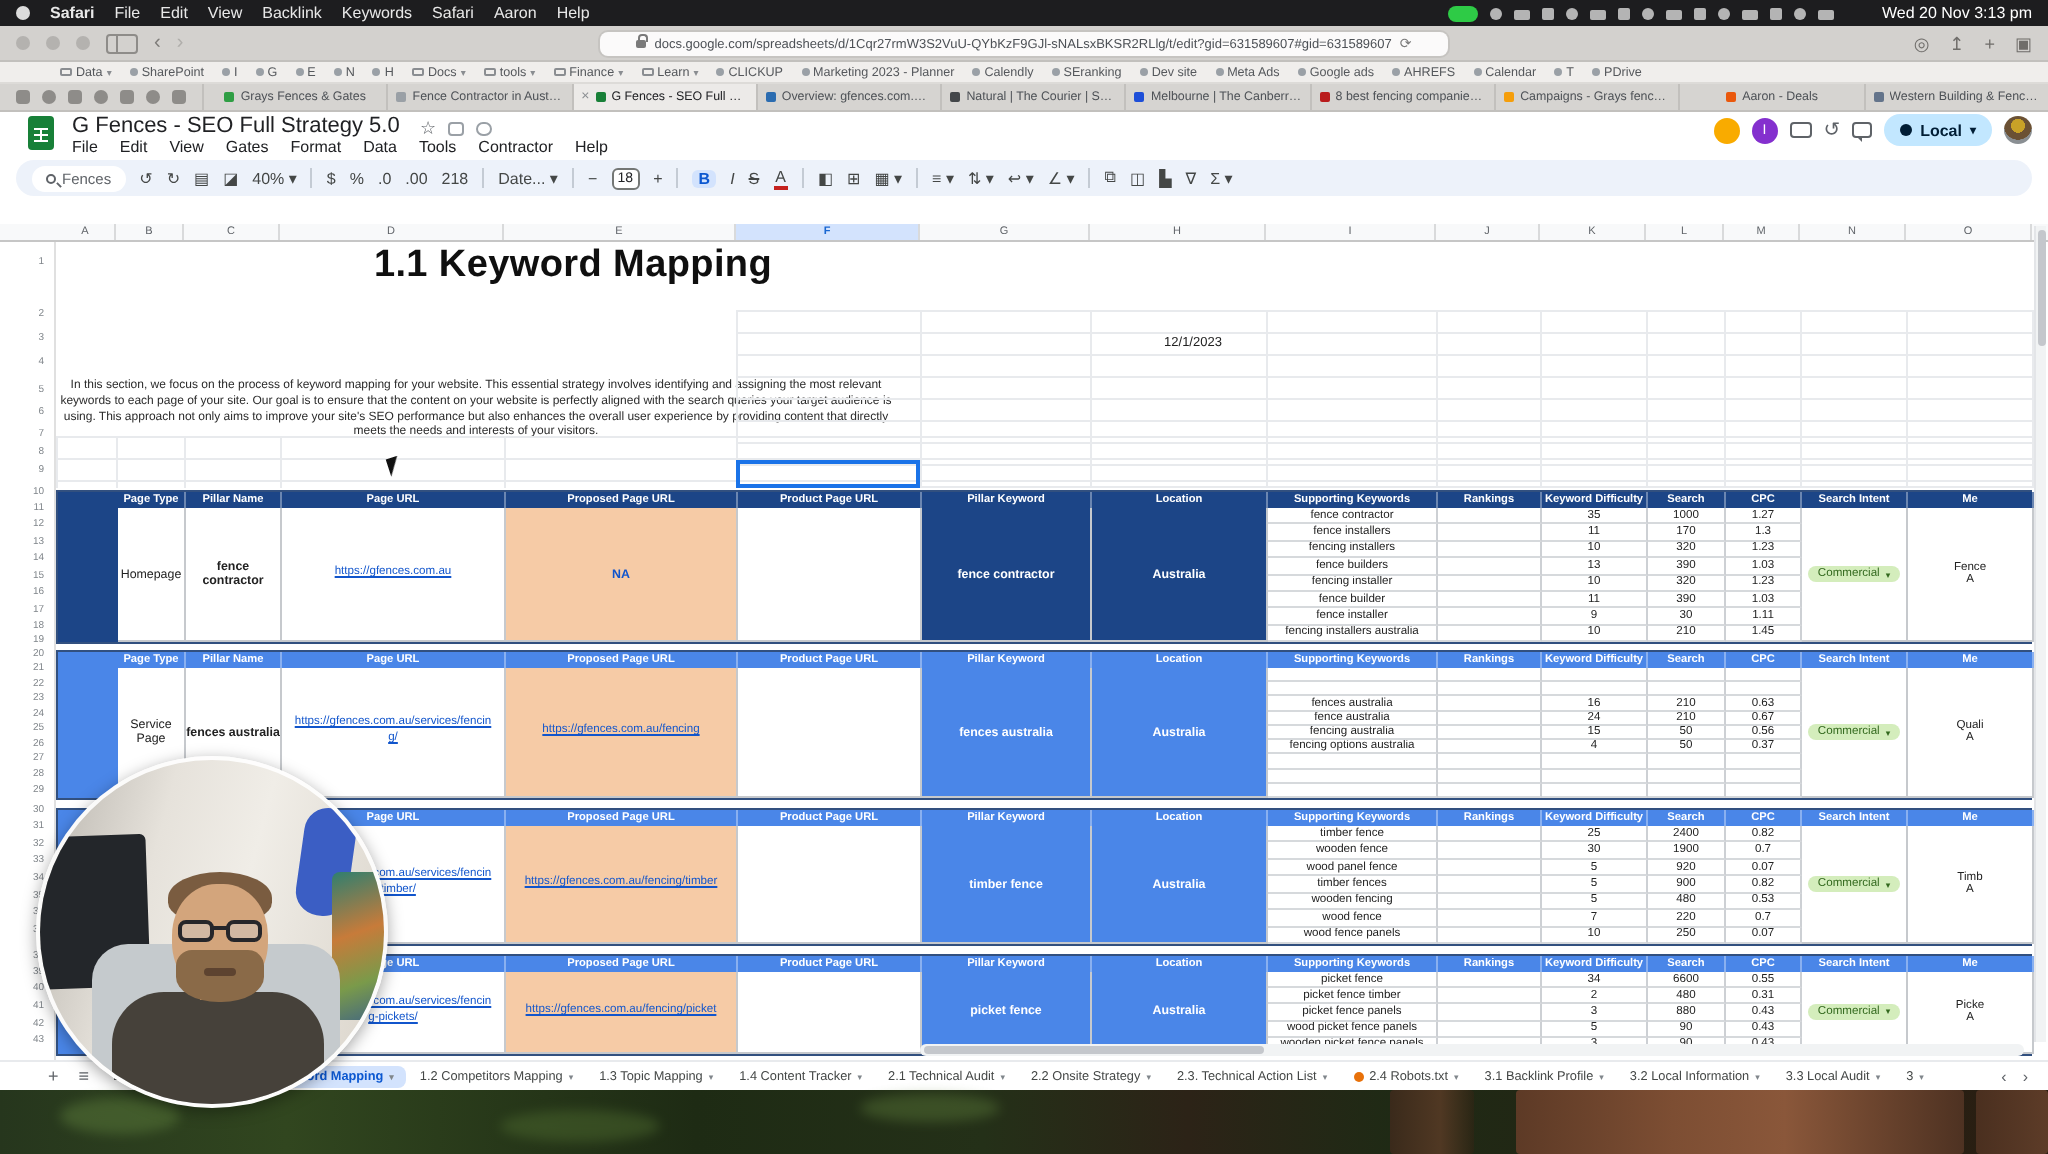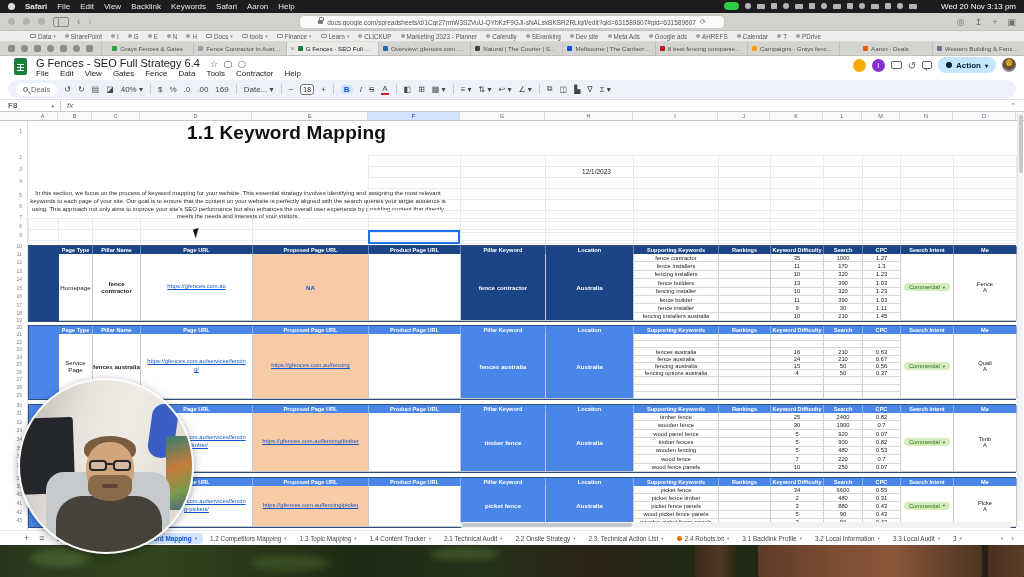--- a/index.html
+++ b/index.html
@@ -5,21 +5,21 @@
   *{box-sizing:border-box;margin:0;padding:0;font-family:"Liberation Sans",sans-serif;}
   html,body{width:1024px;height:577px;overflow:hidden;}
   .stage{position:relative;width:1024px;height:577px;background:#fff;overflow:hidden;}
   .abs{position:absolute;}
 
   
   .menubar{position:absolute;left:0;top:0;width:1024px;height:13px;background:#1d1d1f;display:flex;align-items:center;color:#e8e8e8;font-size:8px;padding:0 8px;gap:10px;}
   .menubar .apple{width:7px;height:7px;border-radius:50%;background:#dcdcdc;}
   .mb-item{color:#e8e8e8;}
   .mb-item.first{font-weight:bold;}
-  .mb-right{margin-left:auto;display:flex;align-items:flex-start;gap:24px;}
+  .mb-right{margin-left:auto;display:flex;align-items:flex-end;gap:24px;}
   .cam-pill{width:15px;height:8px;border-radius:4px;background:#2ecb46;}
   .si{background:#cfcfcf;opacity:.85;}
   .si-c{width:6px;height:6px;border-radius:50%;}
   .si-s{width:6px;height:6px;border-radius:1px;}
   .si-b{width:8px;height:5px;border-radius:1px;}
   .mb-time{color:#fff;font-size:8px;white-space:nowrap;}
 
   
   .sf-toolbar{position:absolute;left:0;top:13px;width:1024px;height:18px;background:#d3d1ce;display:flex;align-items:center;padding:0 8px;gap:8px;border-bottom:1px solid #c2c0bd;}
   .tl{width:7px;height:7px;border-radius:50%;background:#b4b2af;}
@@ -348,66 +348,66 @@
         </span>
         <span class="btab">
           <span class="fav" style="background: rgb(100, 116, 139);"></span>
           <span class="t">Western Building &amp; Fencing 5.0 -...</span>
         </span>
       </span>
   </div>
 
   <div class="sh-head">
     <span class="sheets-logo"></span>
-    <span class="doc-title">G Fences - SEO Full Strategy 6.4</span>
+    <span class="doc-title">G Fences - SEO Full Strategy 5.0</span>
     <span style="position:absolute;left:210px;top:3px;color:#5f6368;font-size:9px;">☆</span>
     <span class="t-ic" style="left:224px;"></span>
     <span class="t-ic" style="left:238px;border-radius:4px;"></span>
     <div class="sh-menu" id="sh-menu">
         <span>File</span>
         <span>Edit</span>
         <span>View</span>
         <span>Gates</span>
-        <span>Fence</span>
+        <span>Format</span>
         <span>Data</span>
         <span>Tools</span>
         <span>Contractor</span>
         <span>Help</span>
       </div>
     <div class="collab">
       <span class="av" id="av1" style="background: rgb(249, 171, 0);"></span>
       <span class="av" id="av2" style="background: rgb(132, 48, 206);">I</span>
       <span class="cast-ic"></span>
       <span class="hist-ic">↺</span>
       <span class="cmt-ic"></span>
       <span class="share-pill">
         <span style="width:6px;height:6px;border-radius:50%;background:#001d35;display:inline-block;"></span>
-        <span>Action</span>
+        <span>Local</span>
         <span class="share-dd">▾</span>
       </span>
       <span class="me-av"></span>
     </div>
   </div>
 
   <div class="sh-toolbar" id="sh-toolbar">
     <span class="menus-pill">
       <span class="mag"></span>
-      <span>Deals</span>
+      <span>Fences</span>
     </span>
   <span class="tb-i">↺</span>
       <span class="tb-i">↻</span>
       <span class="tb-i">▤</span>
       <span class="tb-i">◪</span>
       <span class="tb-i">40% ▾</span>
       <span class="tb-sep"></span>
       <span class="tb-i">$</span>
       <span class="tb-i">%</span>
       <span class="tb-i">.0</span>
       <span class="tb-i">.00</span>
-      <span class="tb-i">169</span>
+      <span class="tb-i">218</span>
       <span class="tb-sep"></span>
       <span class="tb-i">Date... ▾</span>
       <span class="tb-sep"></span>
       <span class="tb-i">−</span>
       <span class="fsz">18</span>
       <span class="tb-i">+</span>
       <span class="tb-sep"></span>
       <span class="tb-i tb-b">B</span>
       <span class="tb-i" style="font-style: italic;">I</span>
       <span class="tb-i strike">S</span>
@@ -422,29 +422,20 @@
       <span class="tb-i">↩ ▾</span>
       <span class="tb-i">∠ ▾</span>
       <span class="tb-sep"></span>
       <span class="tb-i">⧉</span>
       <span class="tb-i">◫</span>
       <span class="tb-i">▙</span>
       <span class="tb-i">∇</span>
       <span class="tb-i">Σ ▾</span>
     </div>
 
-  <div class="fx-bar">
-    <span class="namebox">
-      <span>F8</span>
-      <span class="dd6">▾</span>
-    </span>
-    <span class="tb-sep"></span>
-    <span class="fx">fx</span>
-    <span class="fx-col">⌃</span>
-  </div>
 
   <div class="colhead" id="colhead">
       <span class="ch-cell" style="left: 28px; width: 30px;">A</span>
       <span class="ch-cell" style="left: 58px; width: 34px;">B</span>
       <span class="ch-cell" style="left: 92px; width: 48px;">C</span>
       <span class="ch-cell" style="left: 140px; width: 112px;">D</span>
       <span class="ch-cell" style="left: 252px; width: 116px;">E</span>
       <span class="ch-cell sel" style="left: 368px; width: 92px;">F</span>
       <span class="ch-cell" style="left: 460px; width: 85px;">G</span>
       <span class="ch-cell" style="left: 545px; width: 88px;">H</span>

